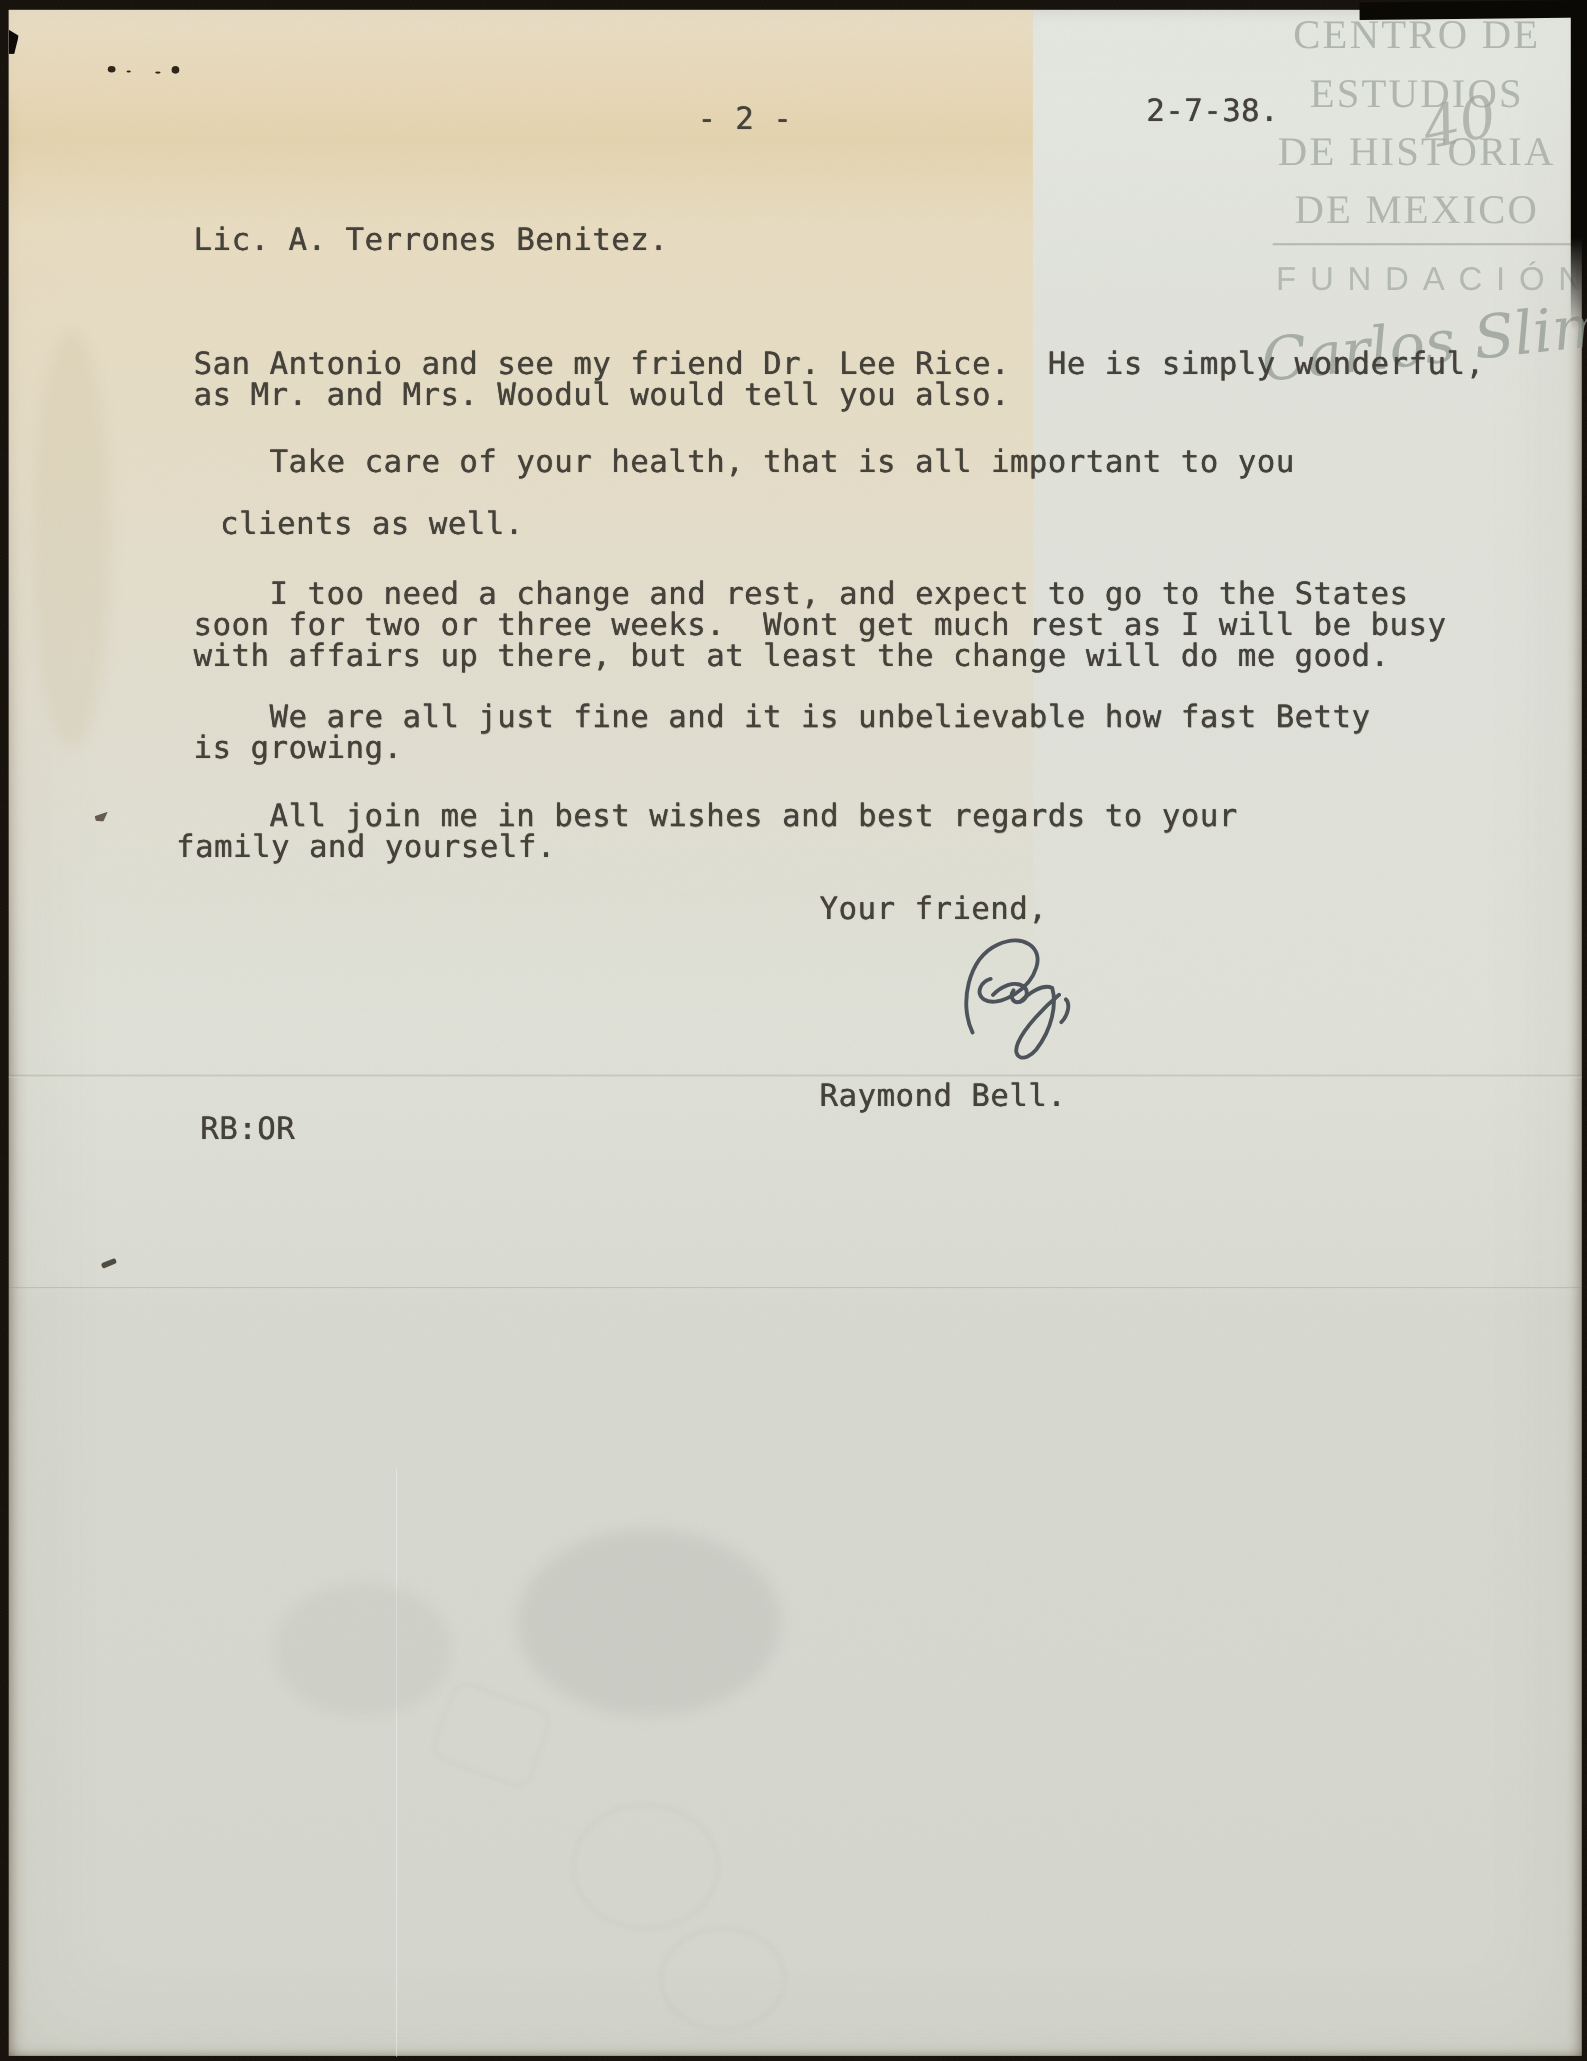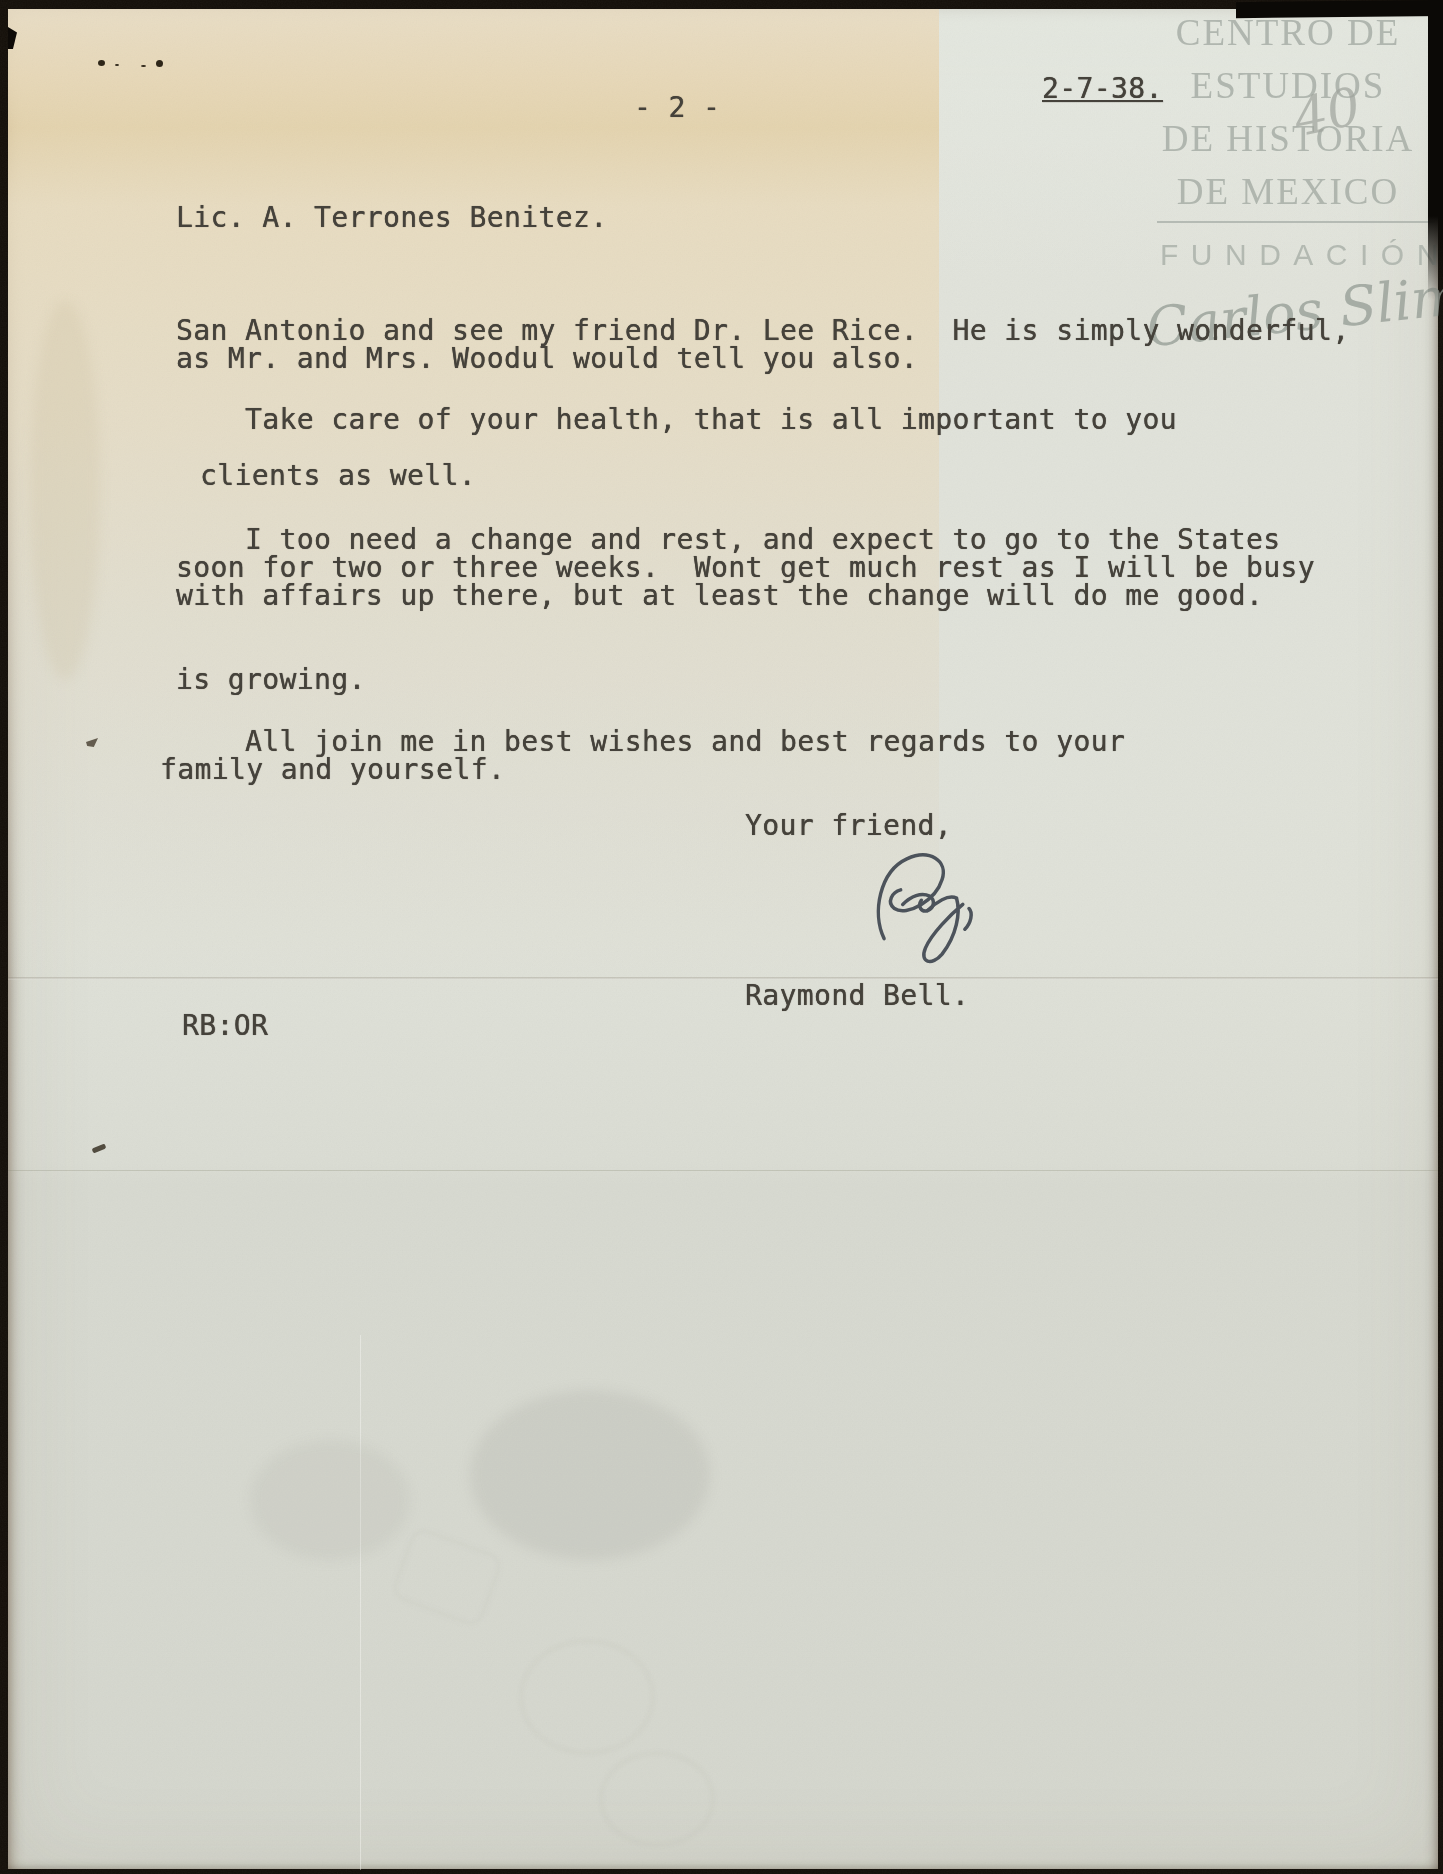--- a/index.html
+++ b/index.html
@@ -76,34 +76,35 @@
     <div>ESTUDIOS</div>
     <div>DE HISTORIA</div>
     <div>DE MEXICO</div>
   </div>
   <div class="wm-rule"></div>
   <div class="wm-fund">FUNDACIÓN</div>
   <div class="wm-script">Carlos Slim</div>
   <div class="wm-pencil">40</div>
 
   <div class="t" style="left:634px;top:94px;">- 2 -</div>
-  <div class="t" style="left:1042px;top:75px;text-decoration:underline;">2-7-38.</div>
+  <div class="t" style="left:1042px;top:87px;">2-7-38.</div>
 
   <div class="t" style="left:176px;top:204px;text-align:right;">Lic. A. Terrones Benitez.</div>
 
   <div class="t" style="left:176px;top:317px;">San Antonio and see my friend Dr. Lee Rice.  He is simply wonderful,</div>
   <div class="t" style="left:176px;top:345px;">as Mr. and Mrs. Woodul would tell you also.</div>
 
   <div class="t" style="left:176px;top:406px;">    Take care of your health, that is all important to you</div>
   <div class="t" style="left:176px;top:462px;margin-left:24px;">clients as well.</div>
 
   <div class="t" style="left:176px;top:526px;">    I too need a change and rest, and expect to go to the States</div>
   <div class="t" style="left:176px;top:554px;">soon for two or three weeks.  Wont get much rest as I will be busy</div>
   <div class="t" style="left:176px;top:582px;">with affairs up there, but at least the change will do me good.</div>
 
+  <div class="t" style="left:176px;top:638px;">    We are all just fine and it is unbelievable how fast Betty</div>
   <div class="t" style="left:176px;top:666px;">is growing.</div>
 
   <div class="t" style="left:176px;top:728px;">    All join me in best wishes and best regards to your</div>
   <div class="t" style="left:160px;top:756px;">family and yourself.</div>
 
   <div class="t" style="left:745px;top:812px;">Your friend,</div>
 
   <div class="sig">
     <svg width="145" height="135" viewBox="0 0 140 130">
       <g fill="none" stroke="#39404b" stroke-width="3.4" stroke-linecap="round" opacity="0.88">

